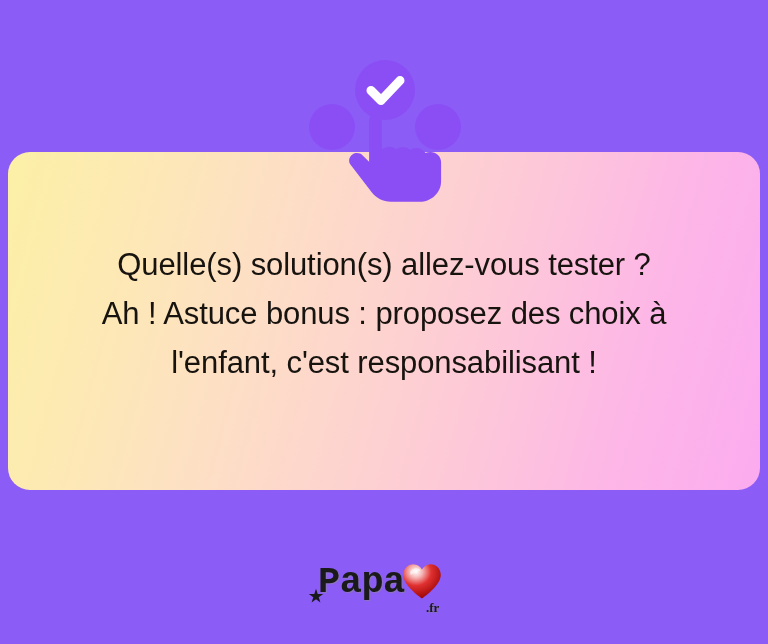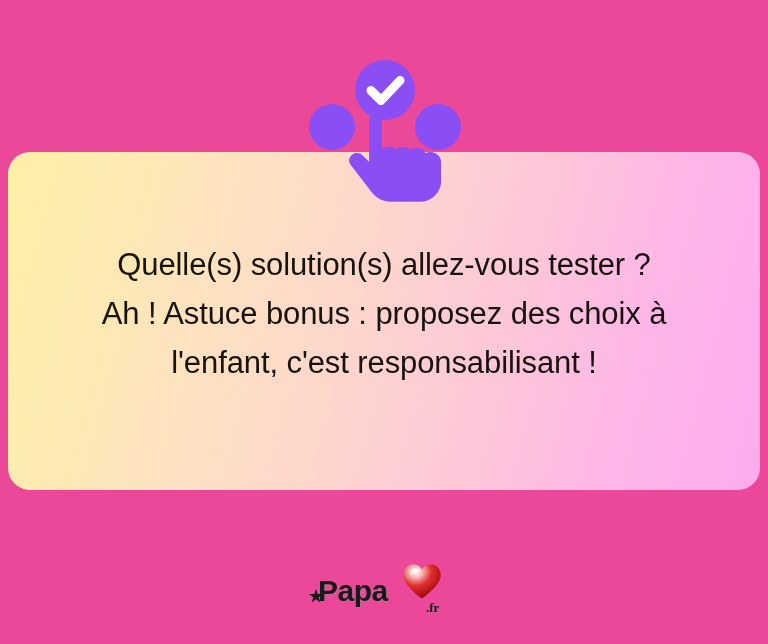--- a/index.html
+++ b/index.html
@@ -9,21 +9,21 @@
     height:644px;
     background:#ffffff;
     font-family:"Liberation Sans", sans-serif;
     overflow:hidden;
   }
 
   #page {
     position:relative;
     width:768px;
     height:644px;
-    background:#ec4899;
+    background:#8b5cf6;
   }
 
   
   #icon-cluster {
     position:absolute;
     left:305px;
     top:52px;
     width:160px;
     height:160px;
     z-index:3;
@@ -82,23 +82,24 @@
   .logo-word {
     position:absolute;
     font-family:"Liberation Sans", sans-serif;
     font-weight:700;
     color:#1a1a1a;
     text-shadow:1px 1px 1px rgba(140,140,140,.55);
     letter-spacing:-0.5px;
   }
   #logo-papa {
     left:10px;
-    top:20px;
-    font-size:30px;
+    top:12px;
+    font-size:37px;
     line-height:29px;
+    font-family:Liberation Mono, monospace;
   }
   #logo-positive {
     left:12px;
     top:30px;
     font-size:30px;
     line-height:30px;
   }
   #logo-fr {
     position:absolute;
     left:118px;

